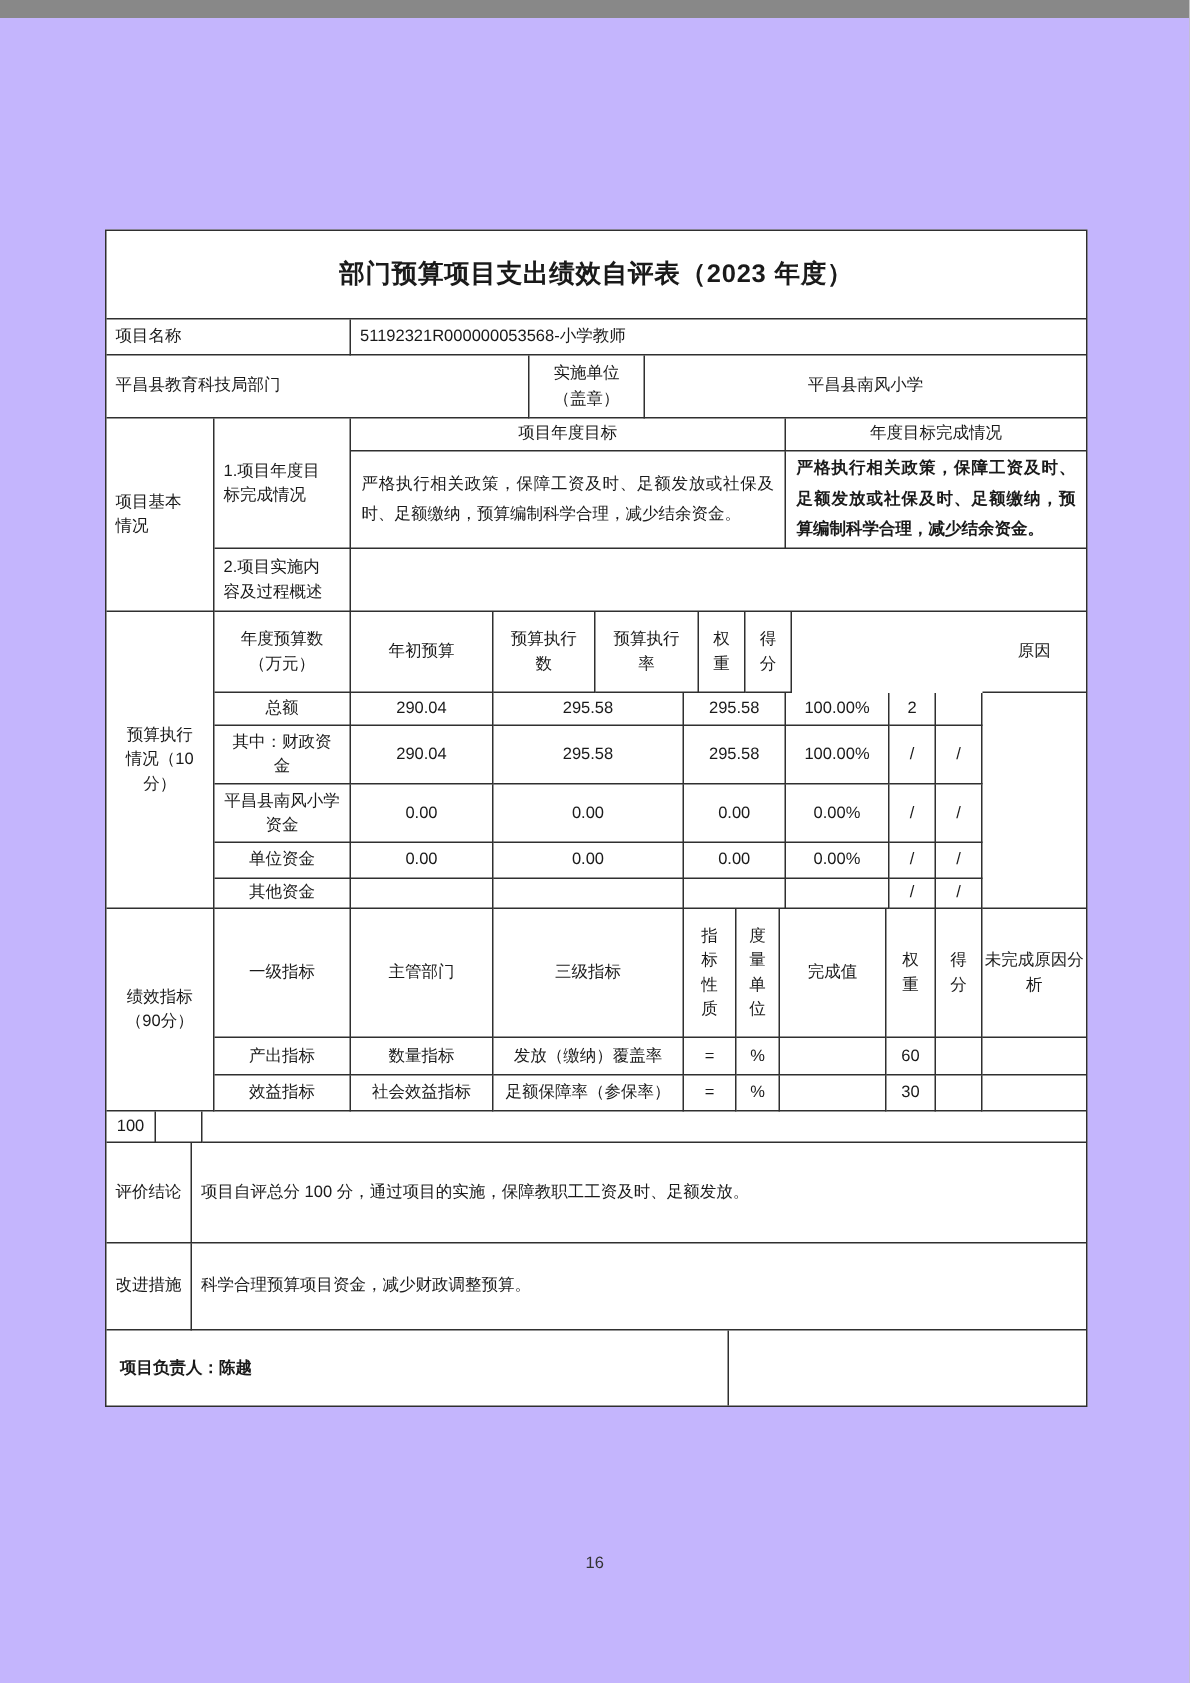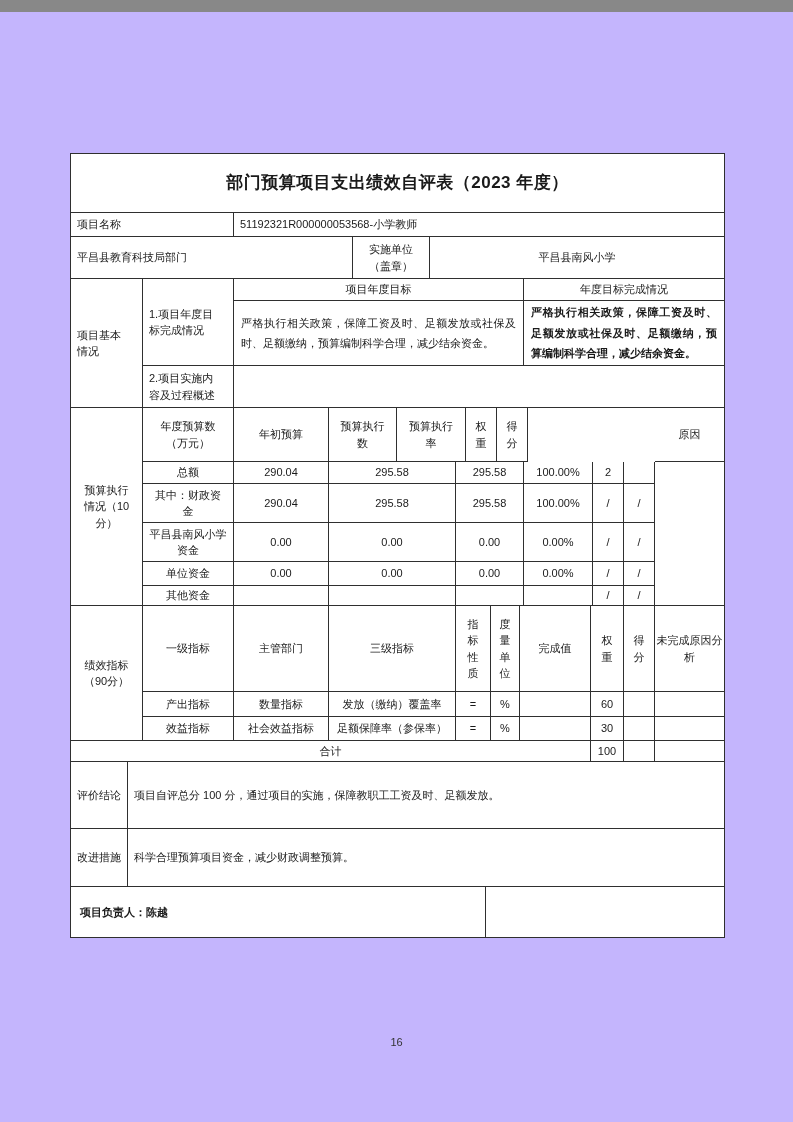--- a/index.html
+++ b/index.html
@@ -184,21 +184,20 @@
           <div class="c" style="width:29px;height:24px">%</div>
           <div class="c" style="width:71px;height:24px"></div>
           <div class="c" style="width:33px;height:24px">30</div>
           <div class="c" style="width:31px;height:24px"></div>
           <div class="c grow noR" style="height:24px"></div>
         </div>
       </div>
     </div>
 
     <div class="row" style="height:21px">
-      <div class="c" style="width:520px">合计</div>
       <div class="c" style="width:33px">100</div>
       <div class="c" style="width:31px"></div>
       <div class="c grow noR"></div>
     </div>
 
     <div class="row" style="height:67px">
       <div class="c" style="width:57px;height:67px">评价结论</div>
       <div class="c left grow noR">项目自评总分 100 分，通过项目的实施，保障教职工工资及时、足额发放。</div>
     </div>
 

